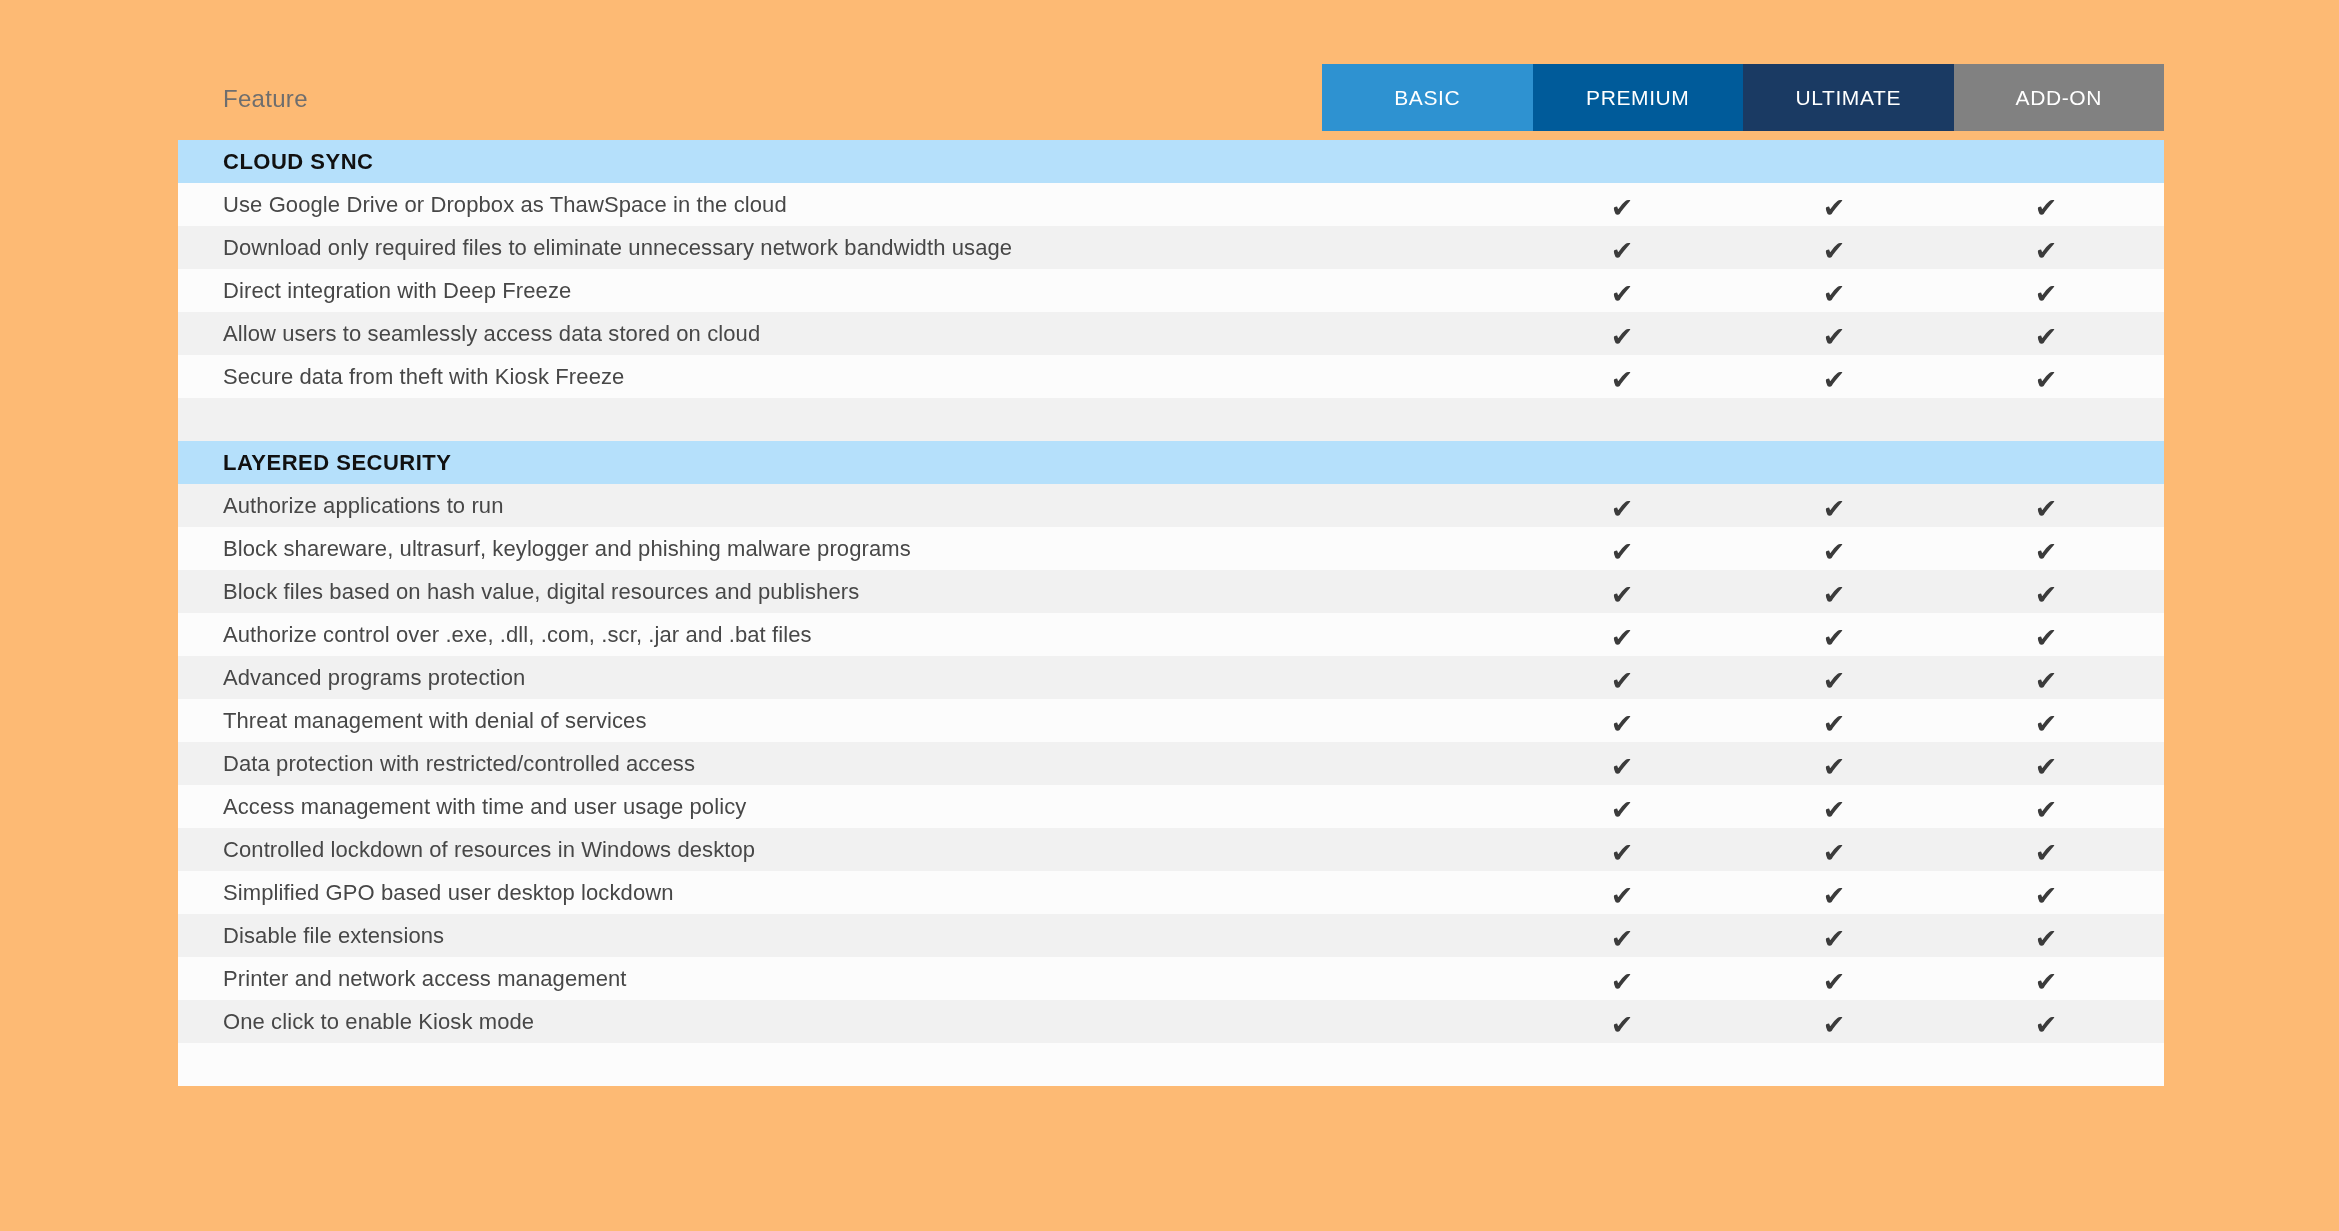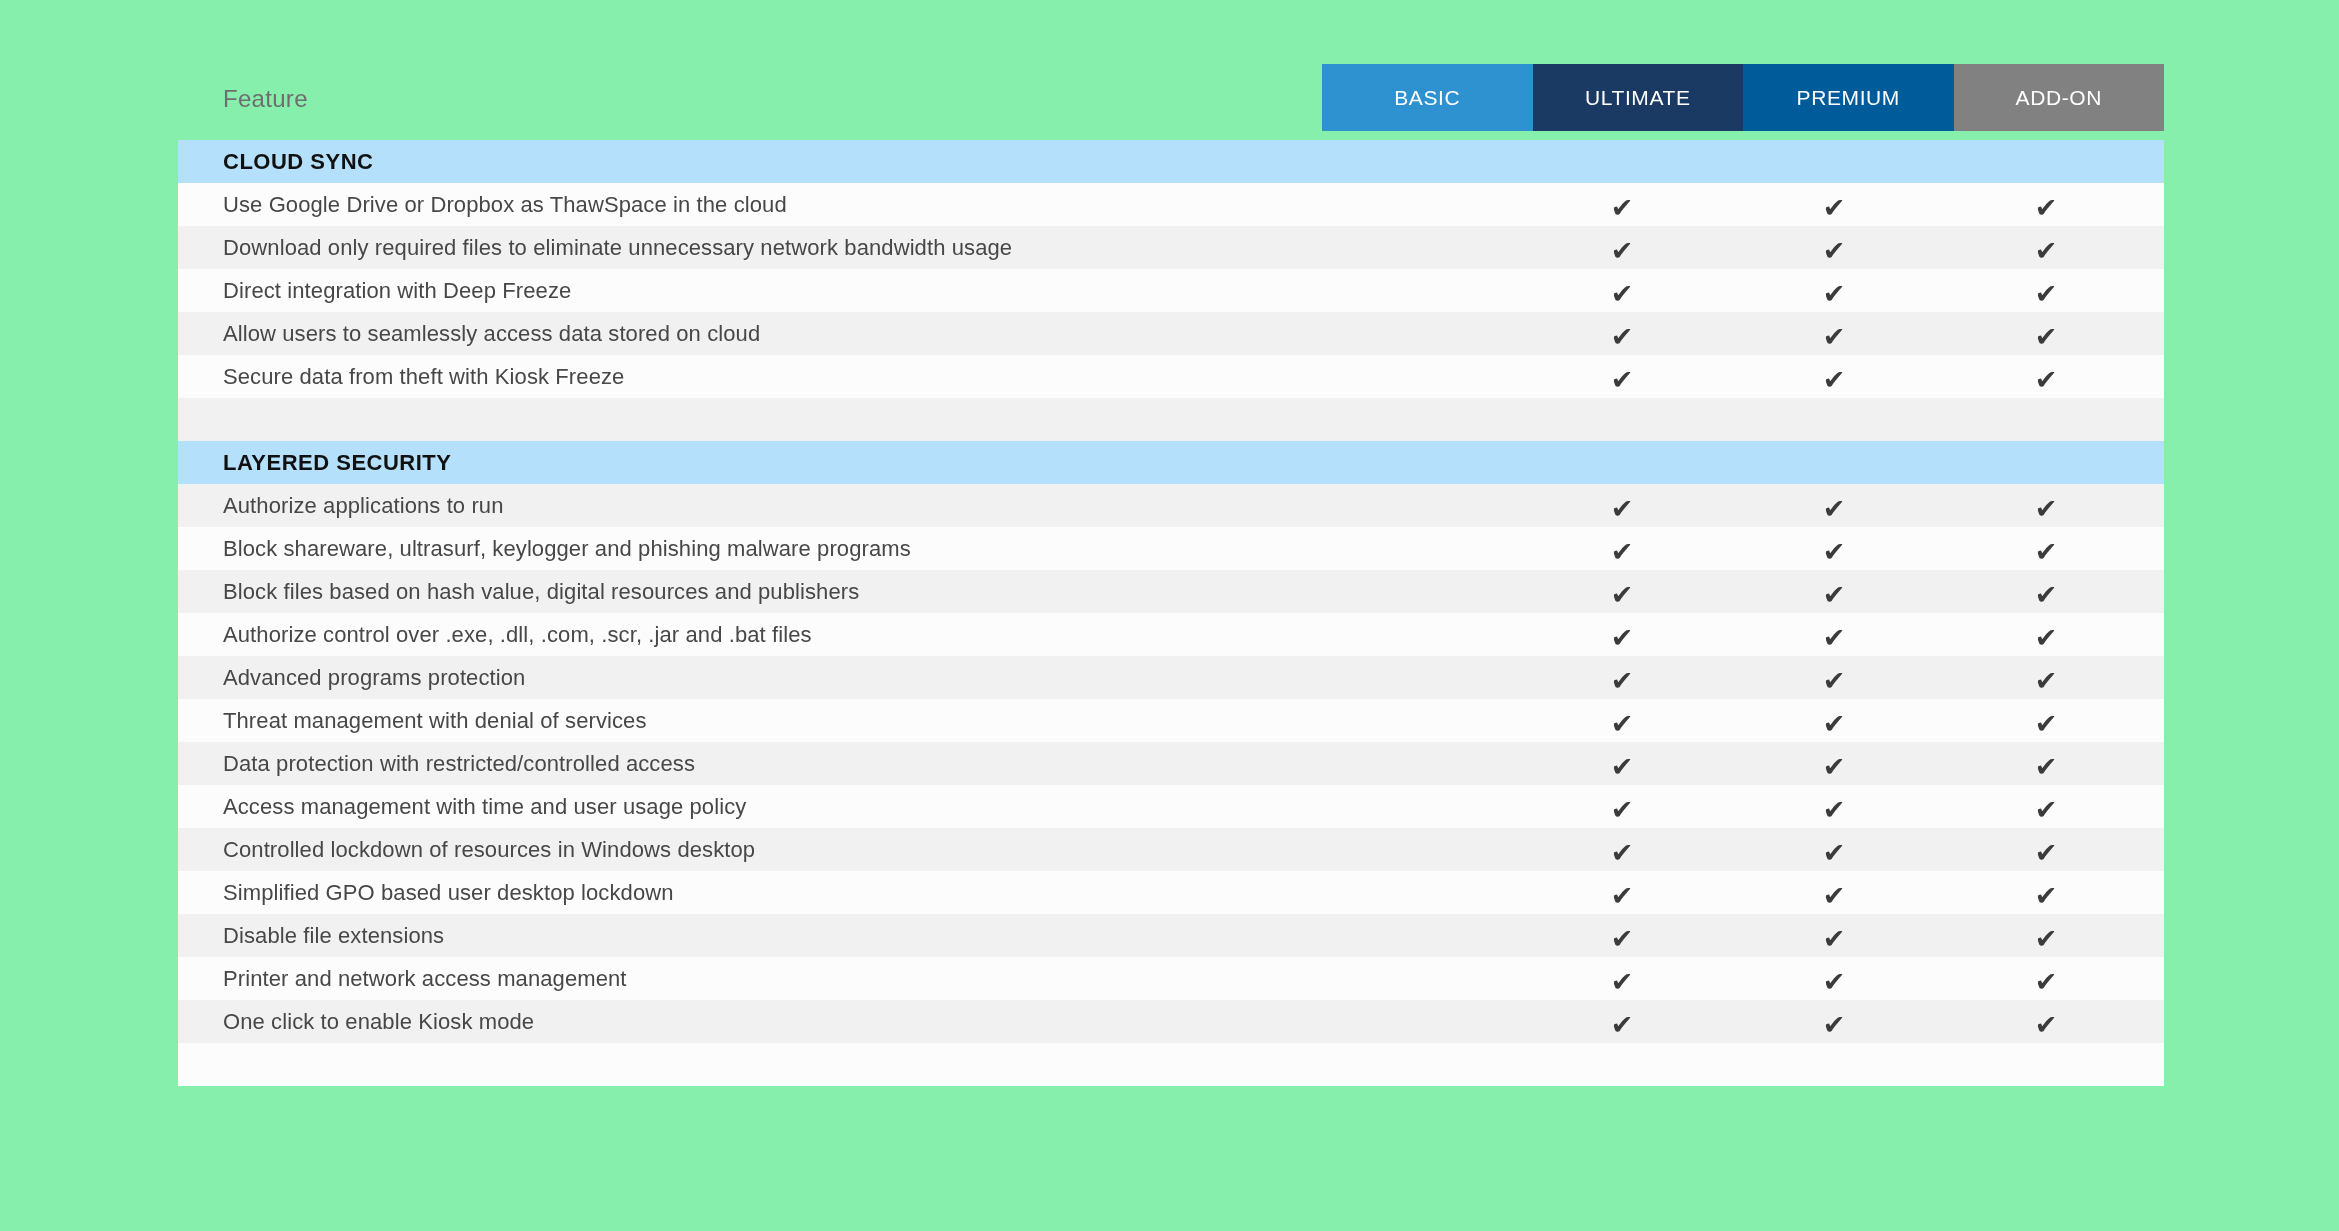--- a/index.html
+++ b/index.html
@@ -9,21 +9,21 @@
     height: 1231px;
     background: #ffffff;
     font-family: "Liberation Sans", sans-serif;
     overflow: hidden;
   }
 
   #page {
     position: relative;
     width: 2339px;
     height: 1231px;
-    background: #86efac;
+    background: #fdba74;
   }
 
   
   #plan-header {
     position: absolute;
     left: 1322px;
     top: 64px;
     width: 842px;
     height: 67px;
     display: flex;
@@ -111,22 +111,22 @@
 </style>
 </head>
 <body>
 
 <div id="page">
 
   <div id="feature-caption">Feature</div>
 
   <div id="plan-header">
       <div class="plan-cell" style="background: rgb(46, 146, 209);">BASIC</div>
+      <div class="plan-cell" style="background: rgb(0, 91, 154);">PREMIUM</div>
       <div class="plan-cell" style="background: rgb(26, 58, 99);">ULTIMATE</div>
-      <div class="plan-cell" style="background: rgb(0, 91, 154);">PREMIUM</div>
       <div class="plan-cell" style="background: rgb(129, 129, 129);">ADD-ON</div>
     </div>
 
   <div id="table-body">
       <div class="row section">
         <div class="label">CLOUD SYNC</div>
       </div>
       <div class="row odd">
         <div class="label">Use Google Drive or Dropbox as ThawSpace in the cloud</div>
         <div class="check c0">✔</div>

